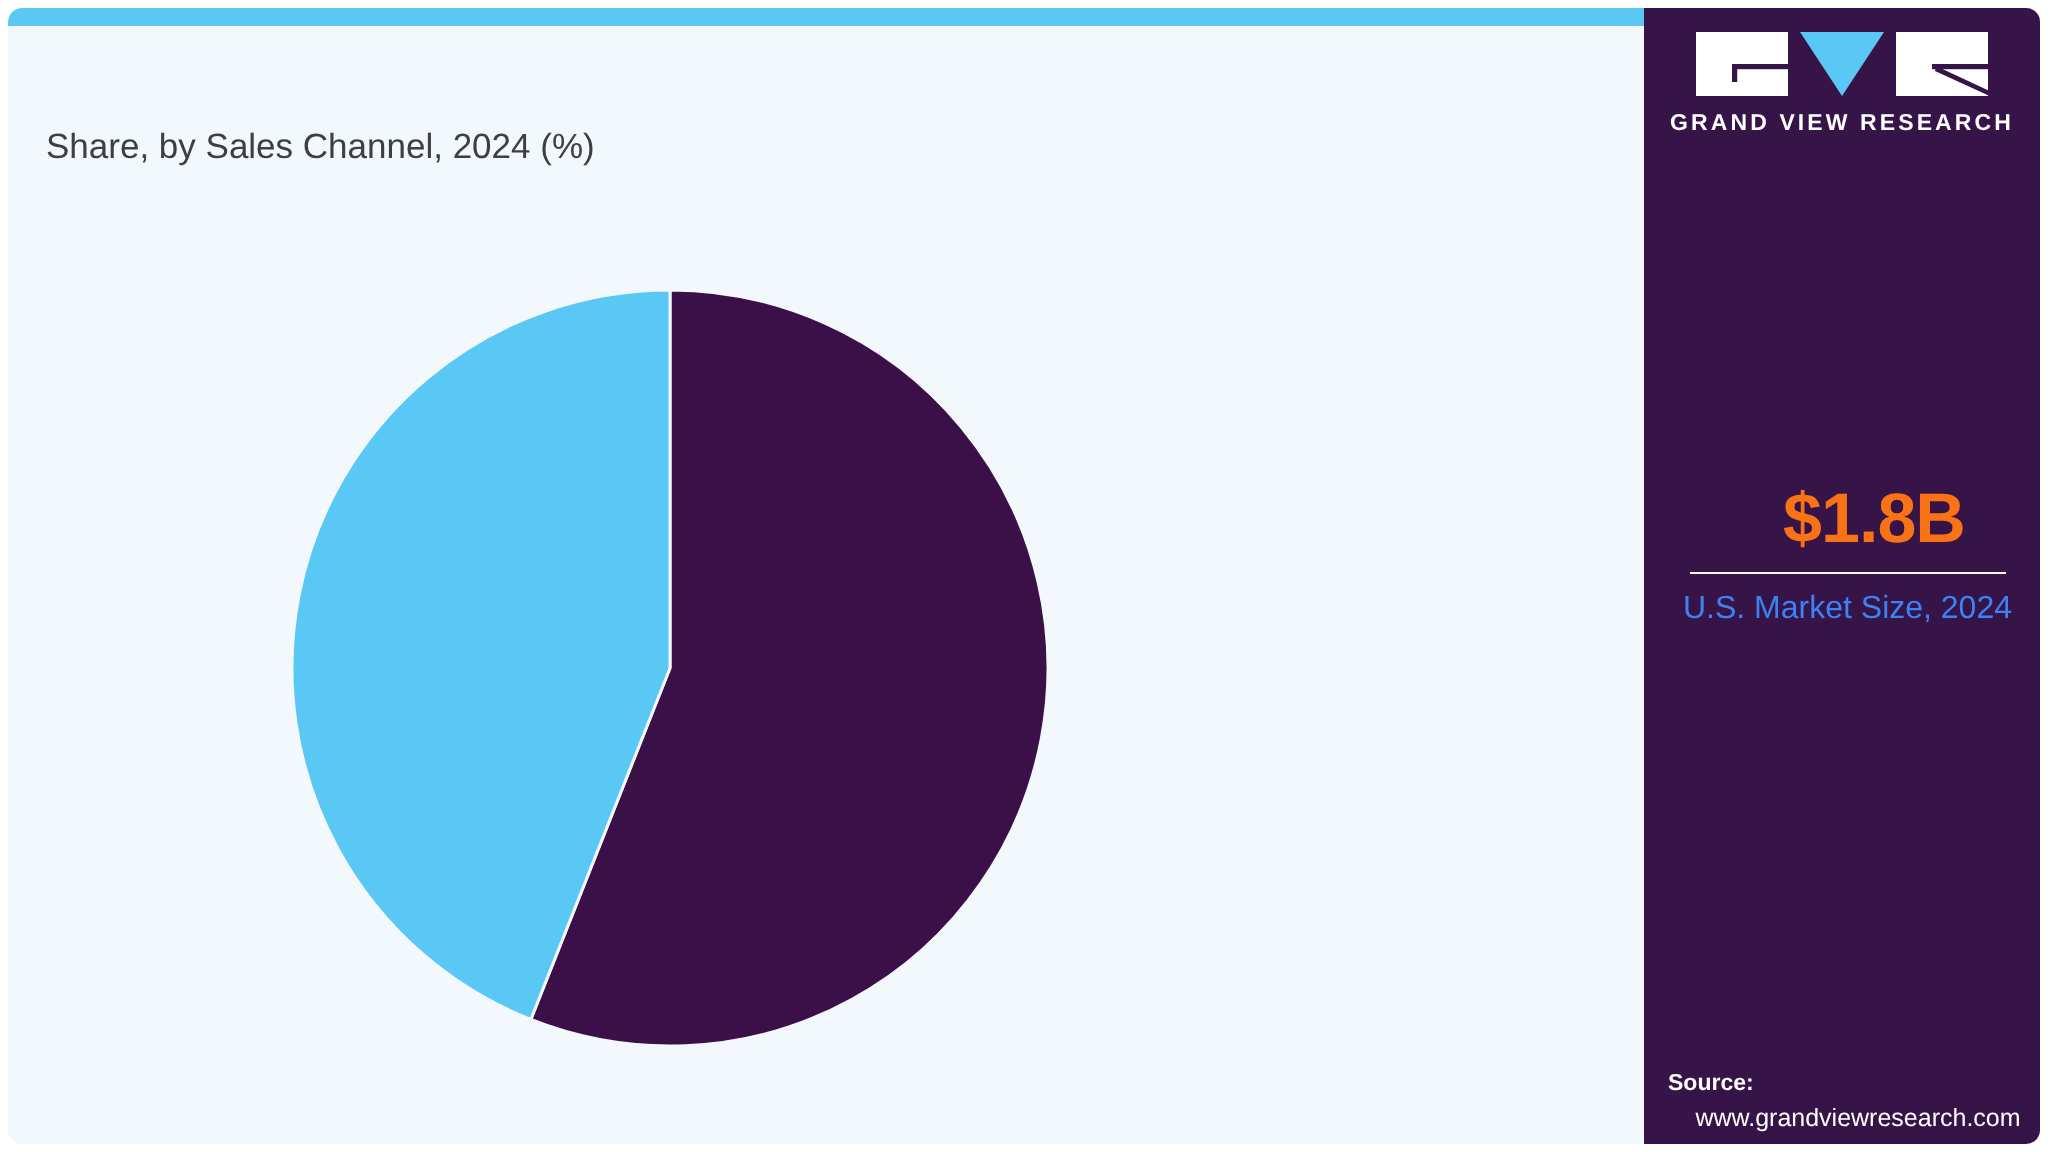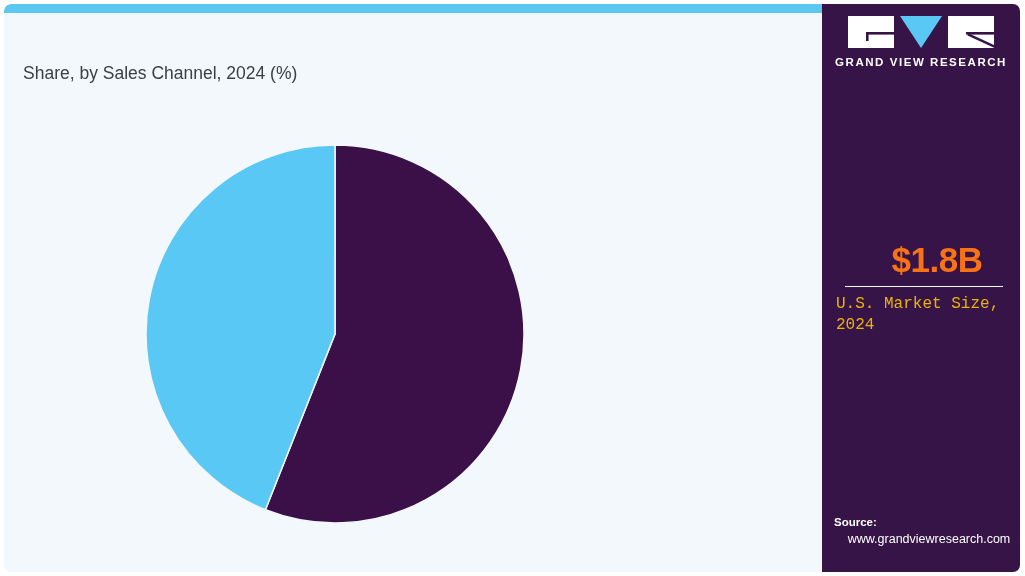--- a/index.html
+++ b/index.html
@@ -149,32 +149,31 @@
     top: 282px;
     width: 158px;
     height: 1px;
     background: #ffffff;
   }
   .stat-caption {
     position: absolute;
     left: 14px;
     top: 290px;
     width: 170px;
-    text-align: left;
+    text-align: right;
     font-size: 16px;
     line-height: 21px;
-    color: #eab308;
-    font-family: Liberation Mono, monospace;
+    color: #3b82f6;
   }
 
   
   .source {
     position: absolute;
     left: 12px;
-    bottom: 24px;
+    bottom: 4px;
     width: 190px;
   }
   .source-label {
     font-size: 11.5px;
     font-weight: bold;
     color: #ffffff;
     line-height: 17px;
   }
   .source-url {
     font-size: 12.5px;

